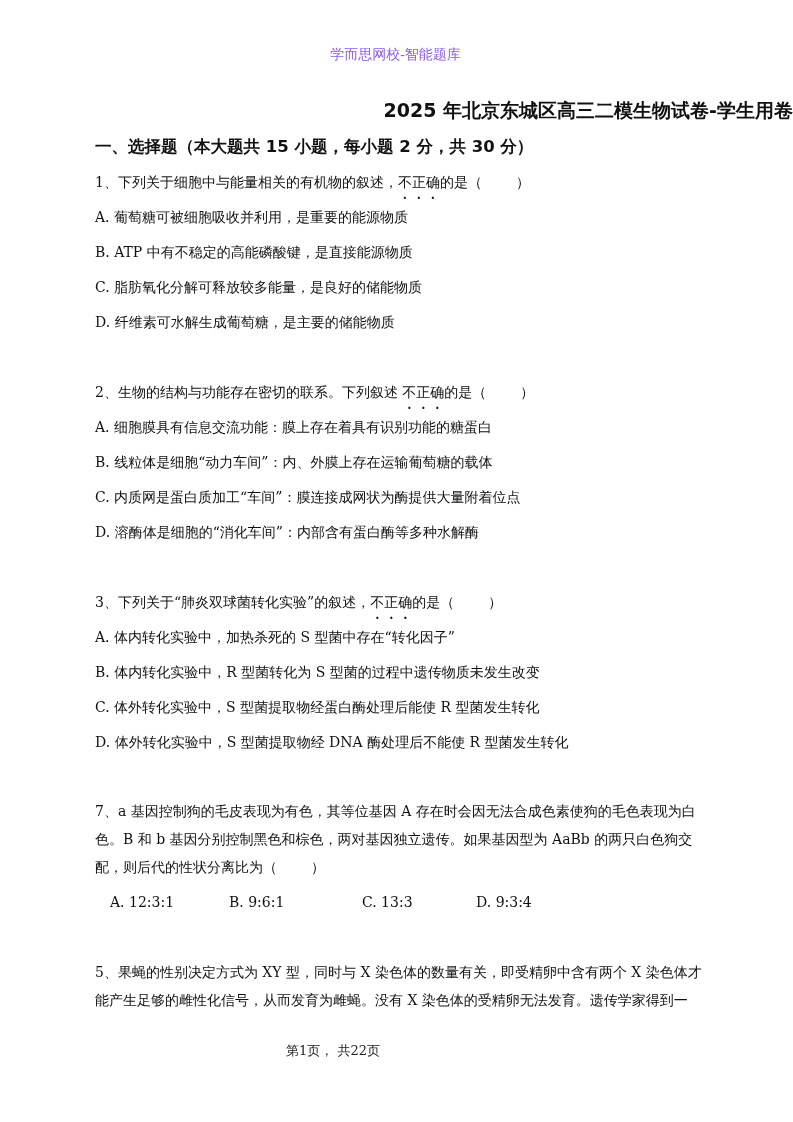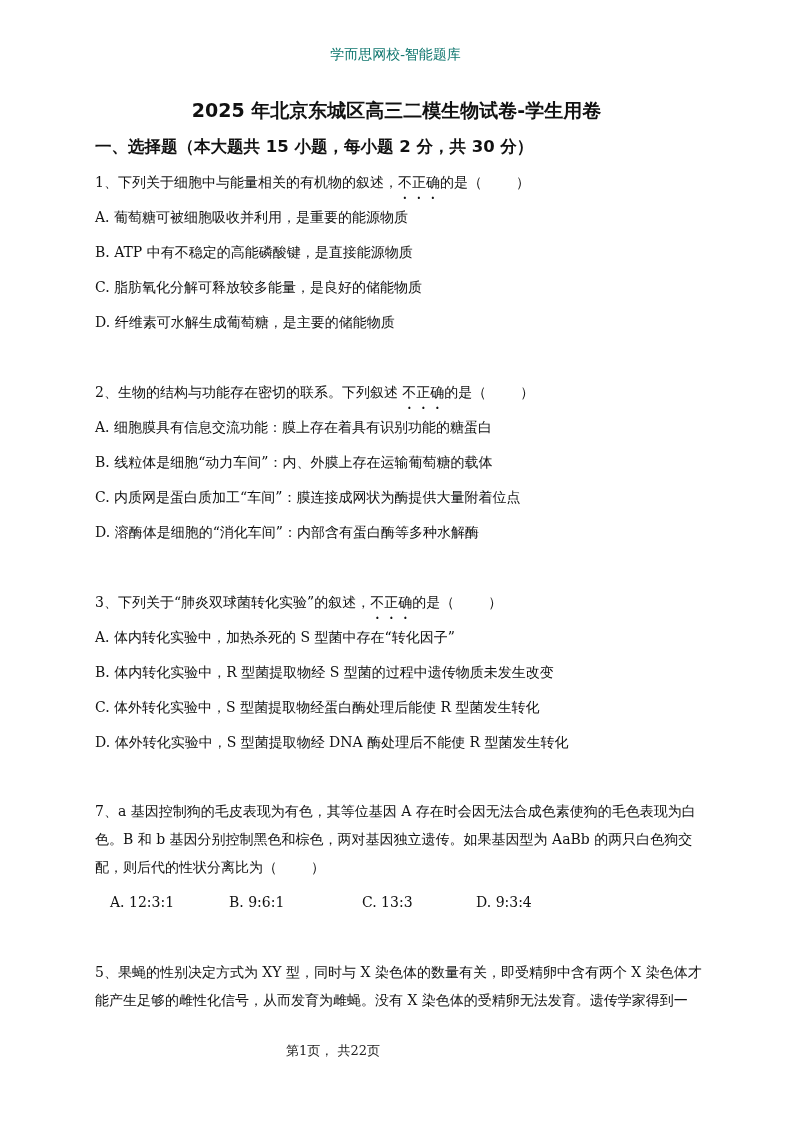--- a/index.html
+++ b/index.html
@@ -1,20 +1,20 @@
 <!DOCTYPE html>
 <html><head>
 <meta charset="utf-8">
 <style>
   html, body { margin: 0; padding: 0; background: #ffffff; }
   body { width: 793px; height: 1122px; position: relative; overflow: hidden;
          font-family: "DejaVu Serif", "Liberation Serif", serif; color: #111; }
   .abs { position: absolute; white-space: nowrap; }
-  .header { top: 46px; left: 0; width: 791px; text-align: center; font-size: 14px; color: #0f766e; font-family: Liberation Serif, serif; }
-  .title { top: 98px; left: 0; width: 793px; text-align: center; font-size: 19px; font-weight: bold;
+  .header { top: 46px; left: 0; width: 791px; text-align: center; font-size: 14px; color: #8b5cf6; font-family: Liberation Serif, serif; }
+  .title { top: 98px; left: 0; width: 793px; text-align: right; font-size: 19px; font-weight: bold;
            font-family: "DejaVu Sans", "Liberation Sans", sans-serif; }
   .section { top: 136px; left: 95px; font-size: 16.5px; font-weight: bold;
              font-family: "DejaVu Sans", "Liberation Sans", sans-serif; }
   .line { left: 95px; font-size: 14px; line-height: 20px; }
   .dot { position: relative; }
   .dot::after { content: "."; position: absolute; left: 50%; top: 11px; transform: translateX(-50%);
                 font-size: 12px; font-weight: bold; }
   .paren { display: inline-block; width: 34px; }
   .footer { top: 1042px; left: 0; width: 666px; text-align: center; font-size: 13px; color: #222; }
 </style>
@@ -38,21 +38,21 @@
 </div>
 <div class="abs line" style="top:417px">A.  细胞膜具有信息交流功能：膜上存在着具有识别功能的糖蛋白</div>
 <div class="abs line" style="top:452px">B.  线粒体是细胞“动力车间”：内、外膜上存在运输葡萄糖的载体</div>
 <div class="abs line" style="top:487px">C.  内质网是蛋白质加工“车间”：膜连接成网状为酶提供大量附着位点</div>
 <div class="abs line" style="top:522px">D.  溶酶体是细胞的“消化车间”：内部含有蛋白酶等多种水解酶</div>
 
 <div class="abs line" style="top:592px">
   <span>3、下列关于“肺炎双球菌转化实验”的叙述，</span><span class="dot">不</span><span class="dot">正</span><span class="dot">确</span><span>的是（</span><span class="paren"></span><span>）</span>
 </div>
 <div class="abs line" style="top:627px">A.  体内转化实验中，加热杀死的  S  型菌中存在“转化因子”</div>
-<div class="abs line" style="top:662px">B.  体内转化实验中，R  型菌提取物经  S  型菌的过程中遗传物质未发生改变</div>
+<div class="abs line" style="top:662px">B.  体内转化实验中，R  型菌转化为  S  型菌的过程中遗传物质未发生改变</div>
 <div class="abs line" style="top:697px">C.  体外转化实验中，S  型菌提取物经蛋白酶处理后能使  R  型菌发生转化</div>
 <div class="abs line" style="top:732px">D.  体外转化实验中，S  型菌提取物经  DNA  酶处理后不能使  R  型菌发生转化</div>
 
 <div class="abs line" style="top:801px">7、a 基因控制狗的毛皮表现为有色，其等位基因 A 存在时会因无法合成色素使狗的毛色表现为白</div>
 <div class="abs line" style="top:829px">色。B 和 b 基因分别控制黑色和棕色，两对基因独立遗传。如果基因型为 AaBb 的两只白色狗交</div>
 <div class="abs line" style="top:857px">
   <span>配，则后代的性状分离比为（</span><span class="paren"></span><span>）</span>
 </div>
 <div class="abs line" style="top:892px; left:110px">A.  12:3:1</div>
 <div class="abs line" style="top:892px; left:229px">B.  9:6:1</div>

